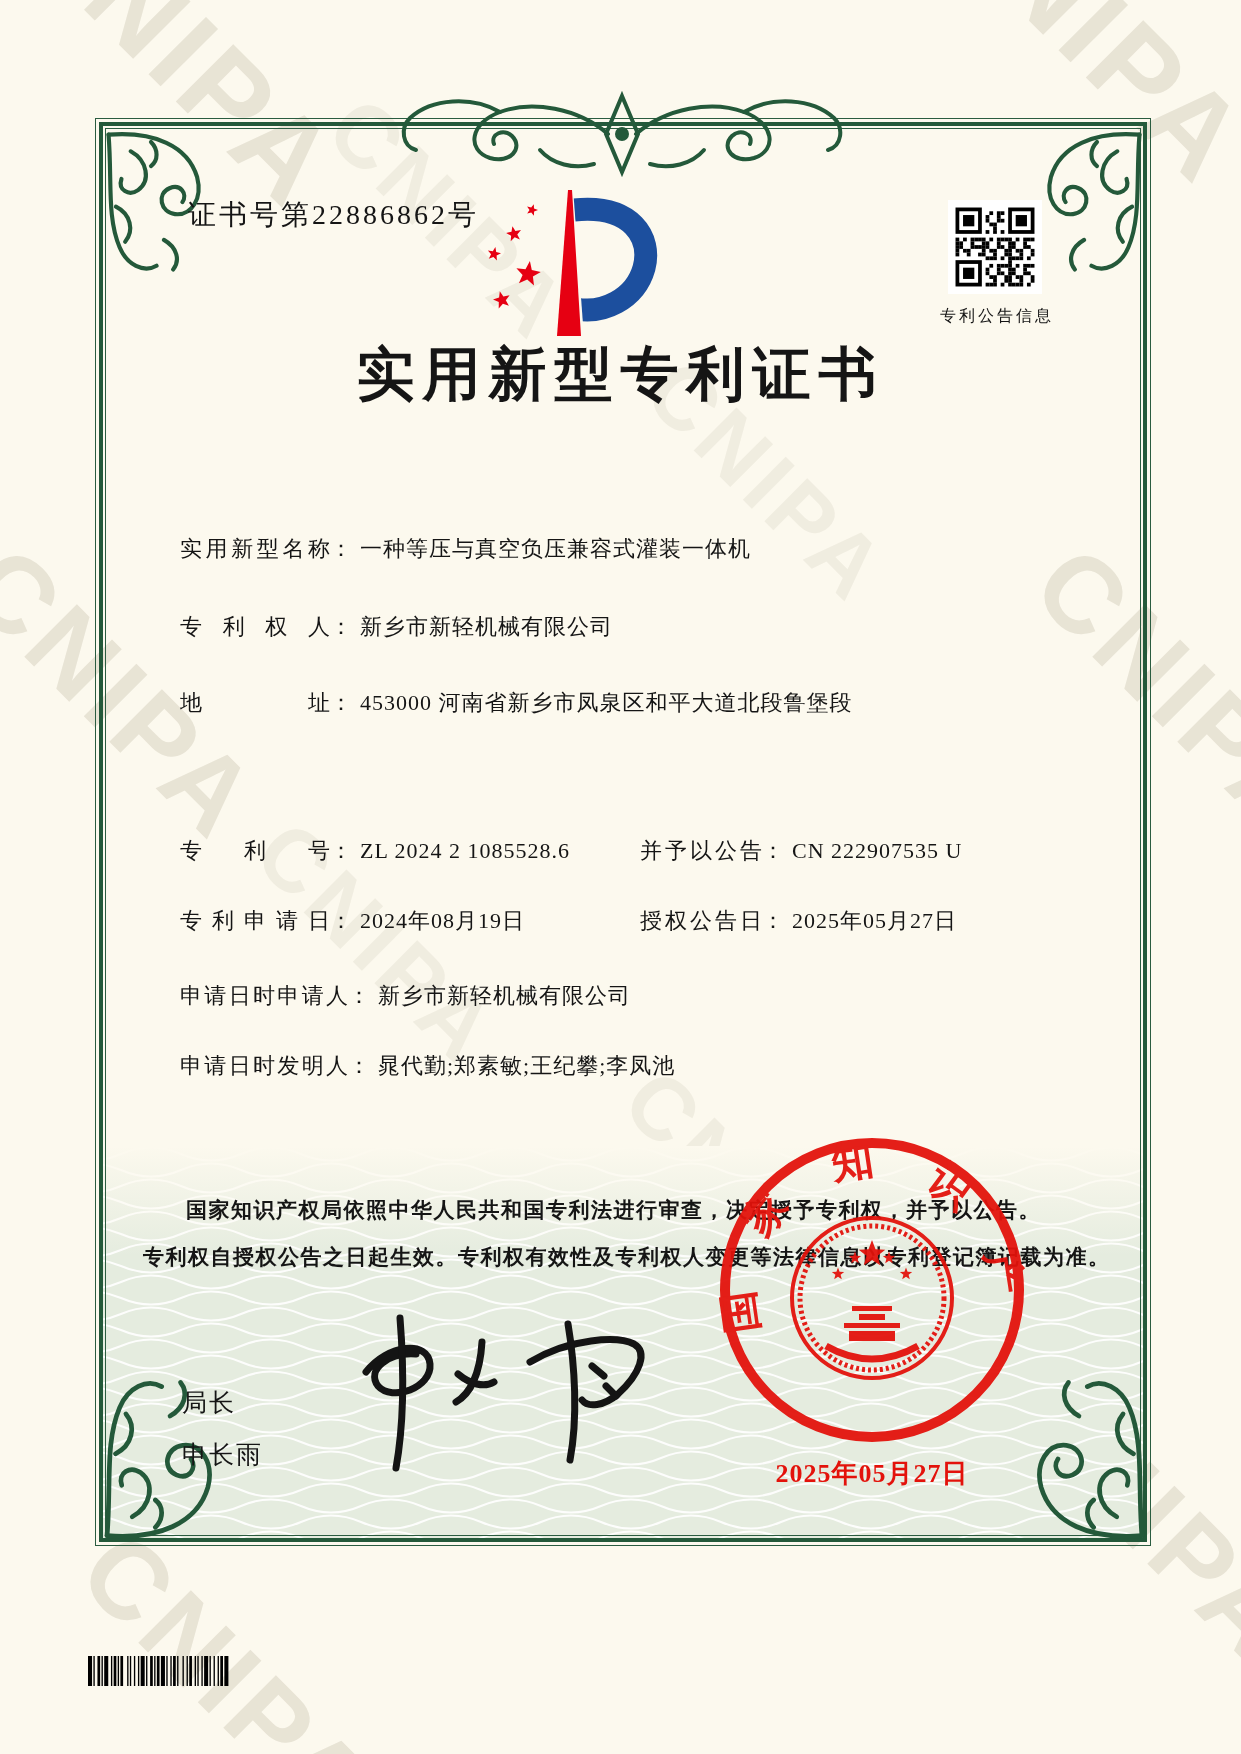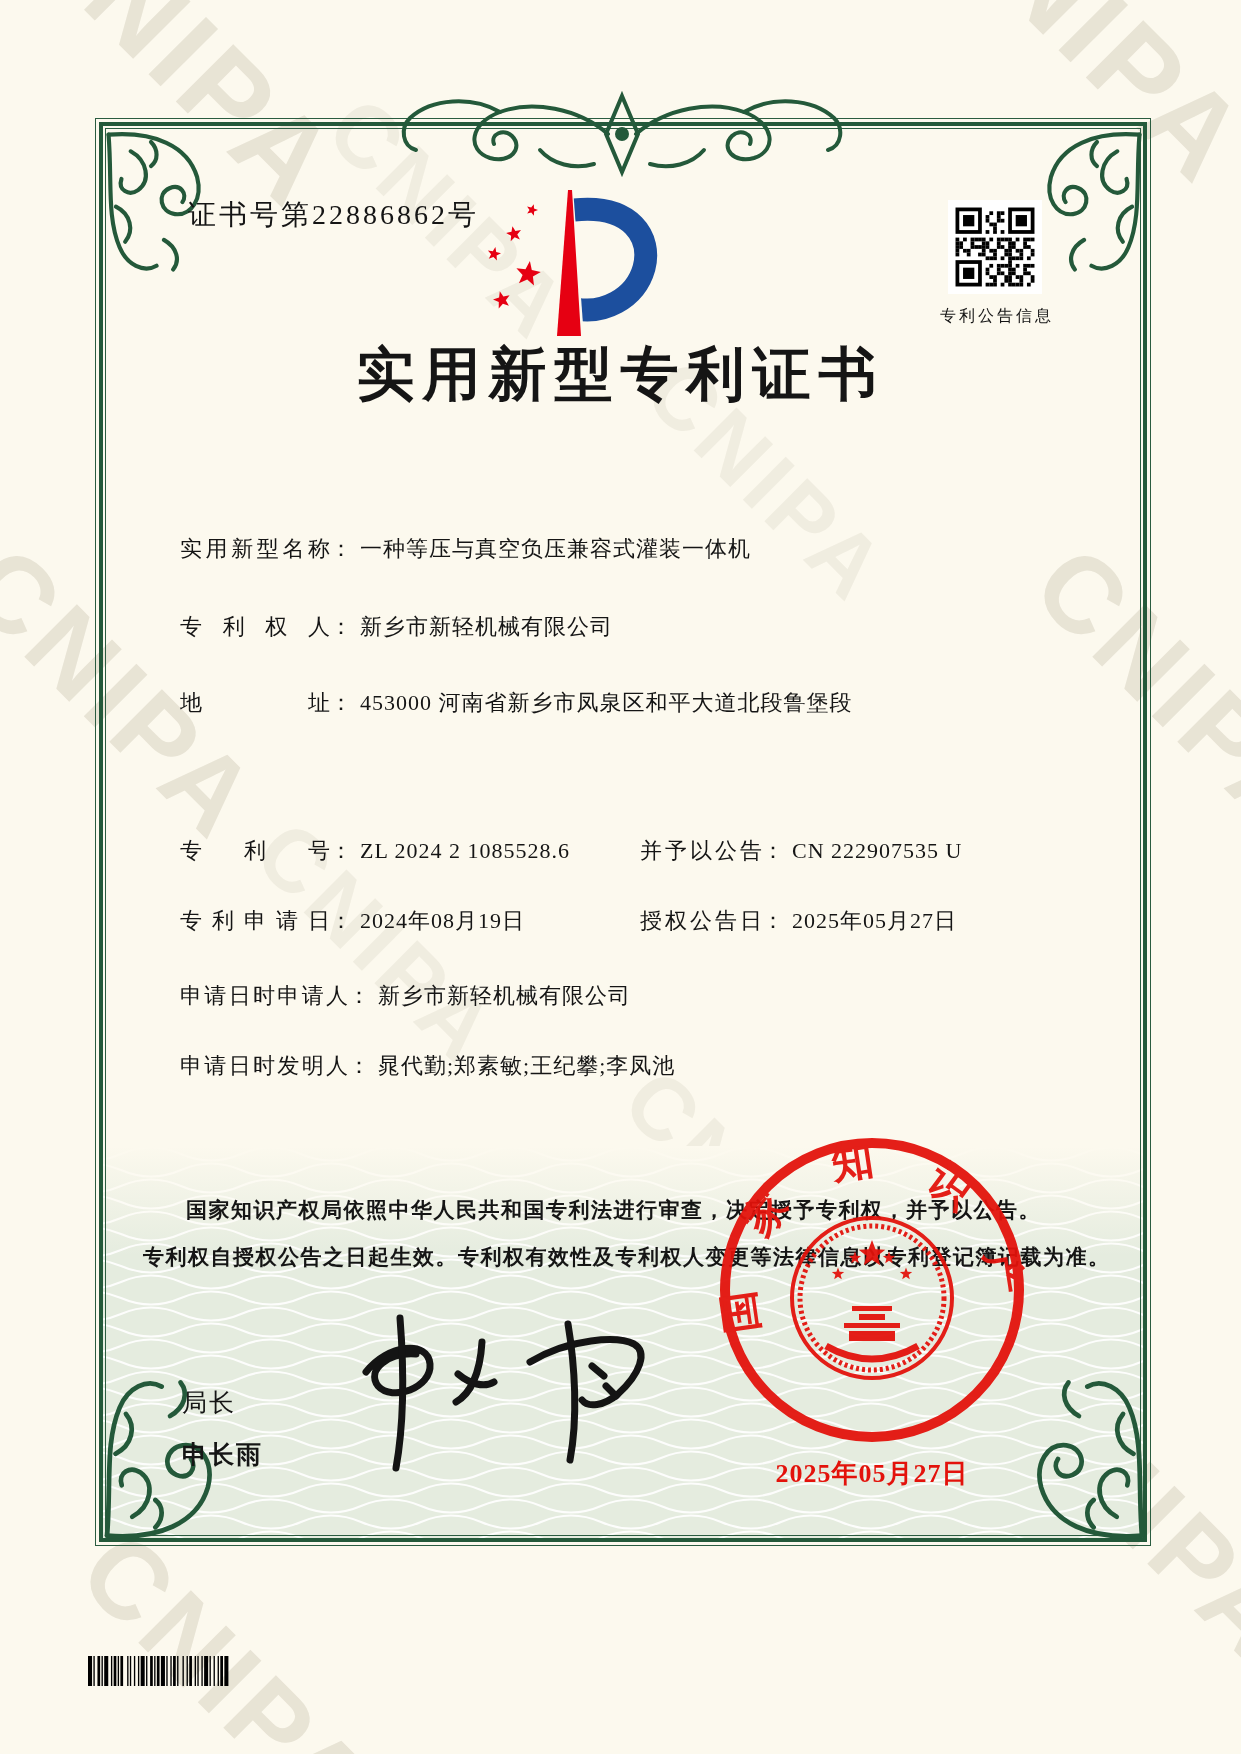--- a/index.html
+++ b/index.html
@@ -87,21 +87,21 @@
   .val { letter-spacing:1px; }
   .col2 { position:absolute; left:460px; top:0; }
 
   
   .para-line { position:absolute; font-size:21px; letter-spacing:1.5px; white-space:nowrap;font-weight:bold; }
   .para-1 { left:186px; top:1196px; }
   .para-2 { left:143px; top:1243px; }
 
   
   .commissioner-title { position:absolute; left:182px; top:1386px; font-size:25px; letter-spacing:2px; }
-  .commissioner-name  { position:absolute; left:182px; top:1438px; font-size:25px; letter-spacing:2px;font-weight:bold; }
+  .commissioner-name  { position:absolute; left:182px; top:1438px; font-size:25px; letter-spacing:2px; }
   .signature { position:absolute; left:330px; top:1296px; width:340px; height:190px; }
 
   
   .seal { position:absolute; left:712px; top:1130px; width:320px; height:320px; opacity:0.94; }
   .seal-date {
     position:absolute; left:712px; top:1456px; width:320px; text-align:center;
     color:#e3120b; font-size:26px; font-weight:bold; letter-spacing:1px;
   }
 
   

